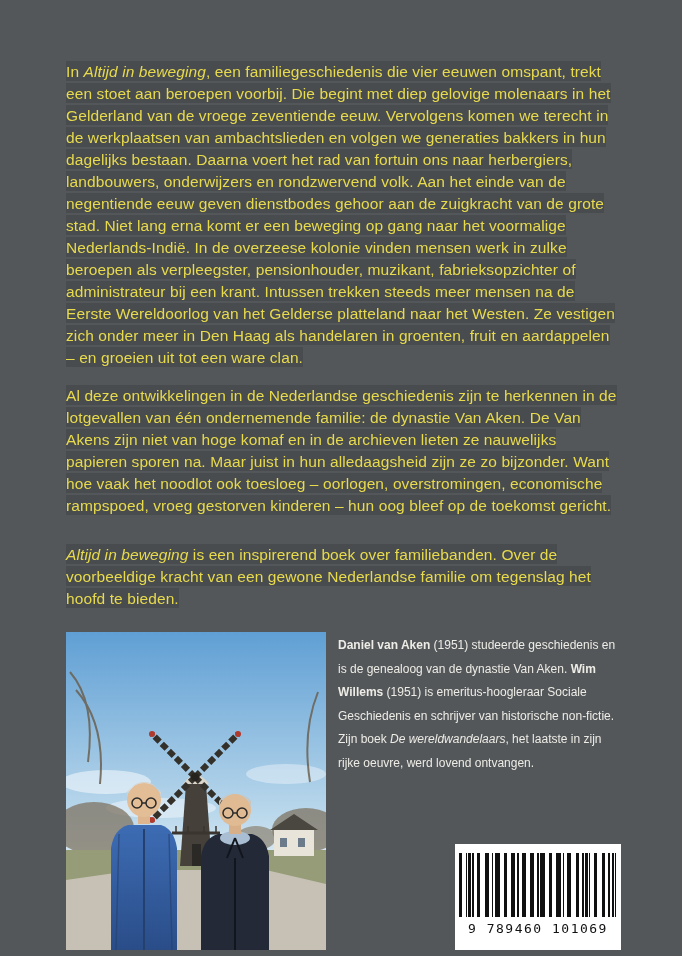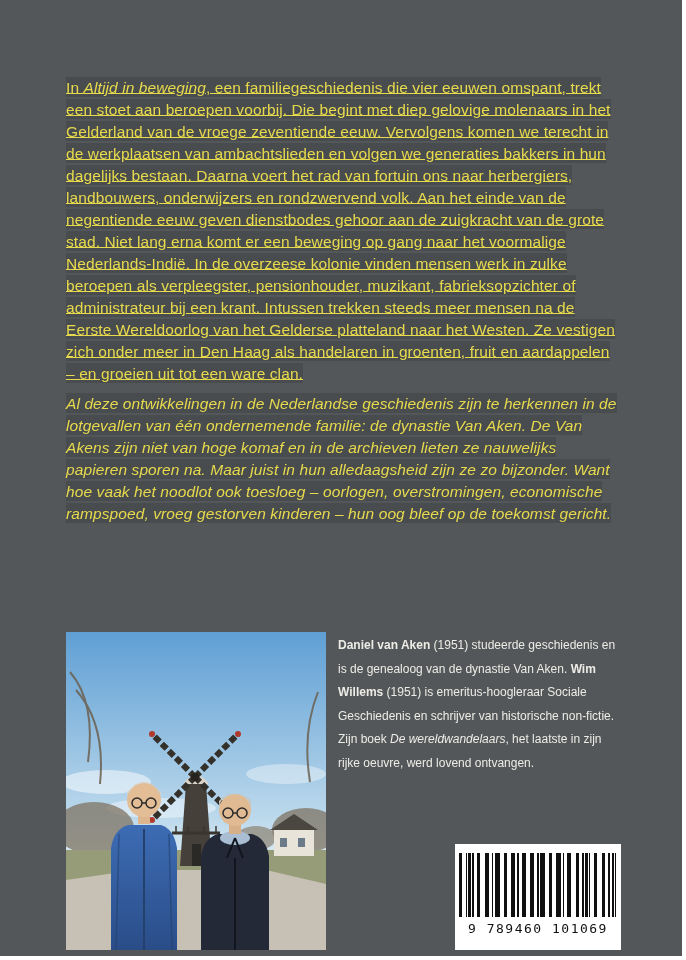--- a/index.html
+++ b/index.html
@@ -14,22 +14,22 @@
     position:absolute;left:66px;width:552px;margin:0;
     font-size:15.5px;line-height:22px;color:#e7da4d;letter-spacing:0.1px;
   }
   .hl{
     background:rgba(0,0,0,0.12);
     -webkit-box-decoration-break:clone;box-decoration-break:clone;
     padding:1.5px 0;
   }
   .italic{font-style:italic;}
   .bold{font-weight:bold;}
-  #para1{top:76px;text-decoration:underline;}
-  #para2{top:392px;font-style:italic;}
+  #para1{top:60px;}
+  #para2{top:384px;}
   #para3{top:543px;}
   .photo{position:absolute;left:66px;top:632px;width:260px;height:318px;}
   .photo svg{display:block;}
   .bio{
     position:absolute;left:338px;top:634px;width:286px;margin:0;
     font-size:12px;line-height:23.5px;color:#edece6;
   }
   .barcode{
     position:absolute;left:455px;top:844px;width:166px;height:106px;
     background:#ffffff;box-sizing:border-box;padding:9px 4px 5px;
@@ -51,20 +51,21 @@
 </head>
 <body>
 
 <div class="stage">
   <div class="cover">
 
     <p class="para" id="para1"><span class="hl"><span>In </span><span class="italic">Altijd in beweging</span><span>, een familiegeschiedenis die vier eeuwen omspant, trekt een stoet aan beroepen voorbij. Die begint met diep gelovige molenaars in het Gelderland van de vroege zeventiende eeuw. Vervolgens komen we terecht in de werkplaatsen van ambachtslieden en volgen we generaties bakkers in hun dagelijks bestaan. Daarna voert het rad van fortuin ons naar herbergiers, landbouwers, onderwijzers en rondzwervend volk. Aan het einde van de negentiende eeuw geven dienstbodes gehoor aan de zuigkracht van de grote stad. Niet lang erna komt er een beweging op gang naar het voormalige Nederlands-Indië. In de overzeese kolonie vinden mensen werk in zulke beroepen als verpleegster, pensionhouder, muzikant, fabrieksopzichter of administrateur bij een krant. Intussen trekken steeds meer mensen na de Eerste Wereldoorlog van het Gelderse platteland naar het Westen. Ze vestigen zich onder meer in Den Haag als handelaren in groenten, fruit en aardappelen – en groeien uit tot een ware clan.</span></span></p>
 
     <p class="para" id="para2"><span class="hl"><span>Al deze ontwikkelingen in de Nederlandse geschiedenis zijn te herkennen in de lotgevallen van één ondernemende familie: de dynastie Van Aken. De Van Akens zijn niet van hoge komaf en in de archieven lieten ze nauwelijks papieren sporen na. Maar juist in hun alledaagsheid zijn ze zo bijzonder. Want hoe vaak het noodlot ook toesloeg – oorlogen, overstromingen, economische rampspoed, vroeg gestorven kinderen – hun oog bleef op de toekomst gericht.</span></span></p>
 
+    <p class="para" id="para3"><span class="hl"><span class="italic">Altijd in beweging</span><span> is een inspirerend boek over familiebanden. Over de voorbeeldige kracht van een gewone Nederlandse familie om tegenslag het hoofd te bieden.</span></span></p>
 
     <div class="photo">
       <svg viewBox="0 0 260 318" width="260" height="318" aria-hidden="true">
         <defs>
           <linearGradient id="sky" x1="0" y1="0" x2="0" y2="1">
             <stop offset="0" stop-color="#5f9fd4"></stop>
             <stop offset="0.8" stop-color="#bcd9ec"></stop>
             <stop offset="1" stop-color="#dcebf3"></stop>
           </linearGradient>
           <linearGradient id="jacket" x1="0" y1="0" x2="0" y2="1">

